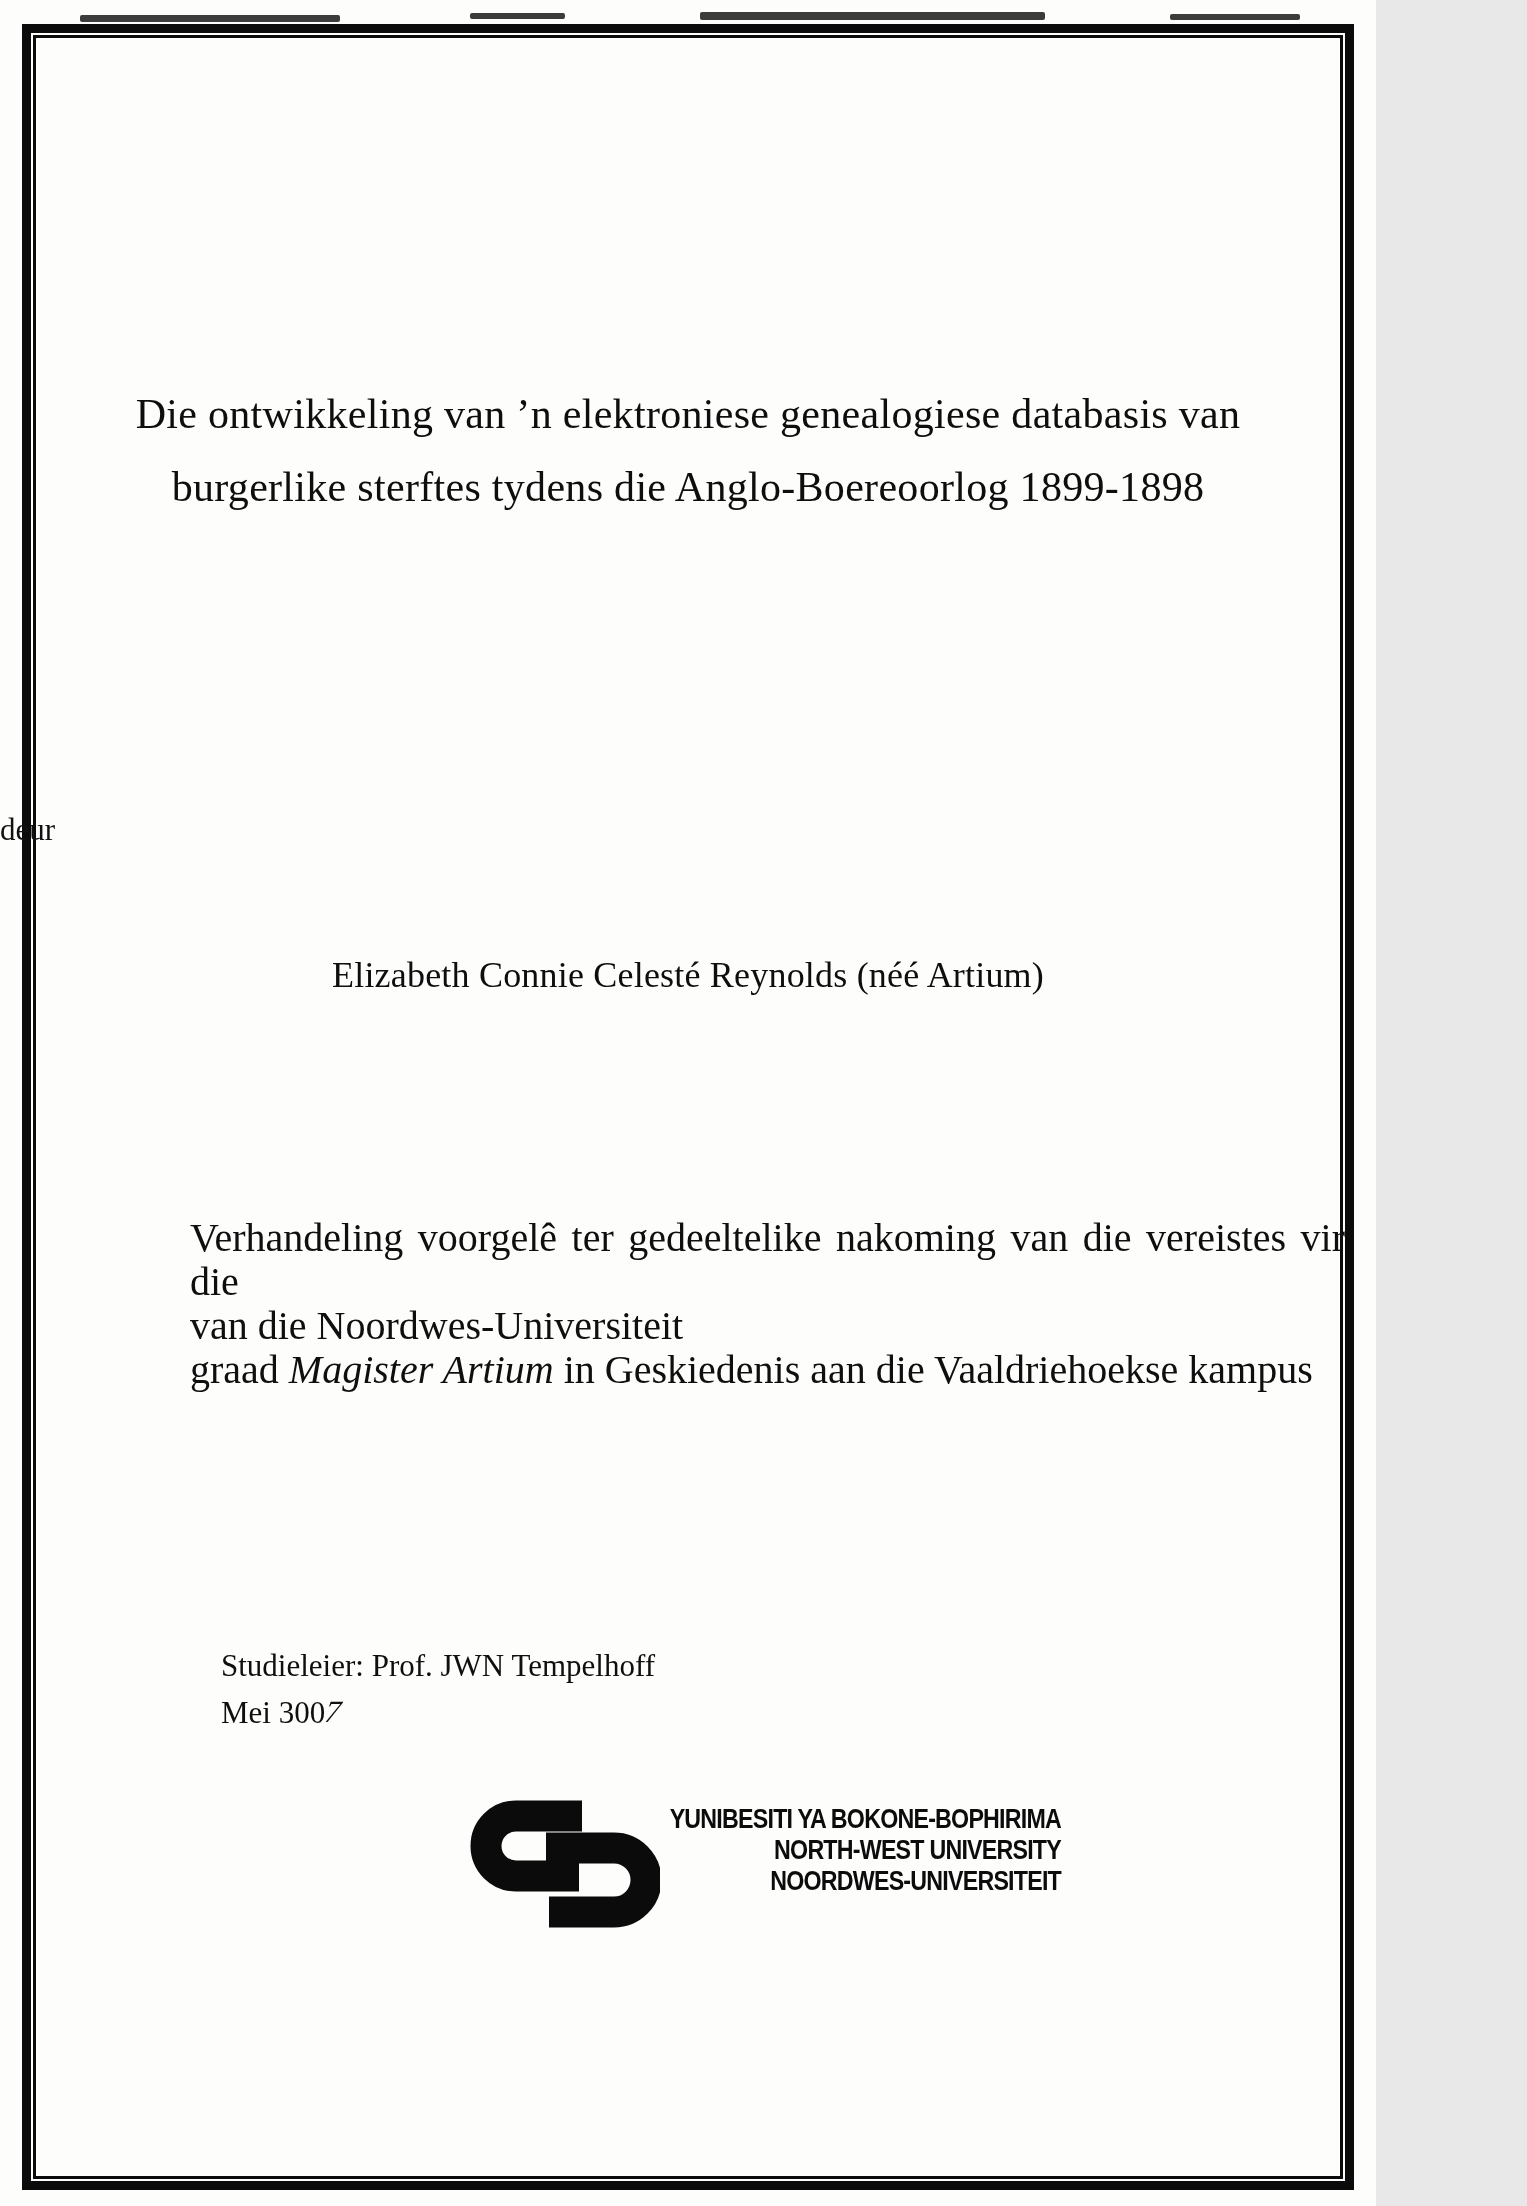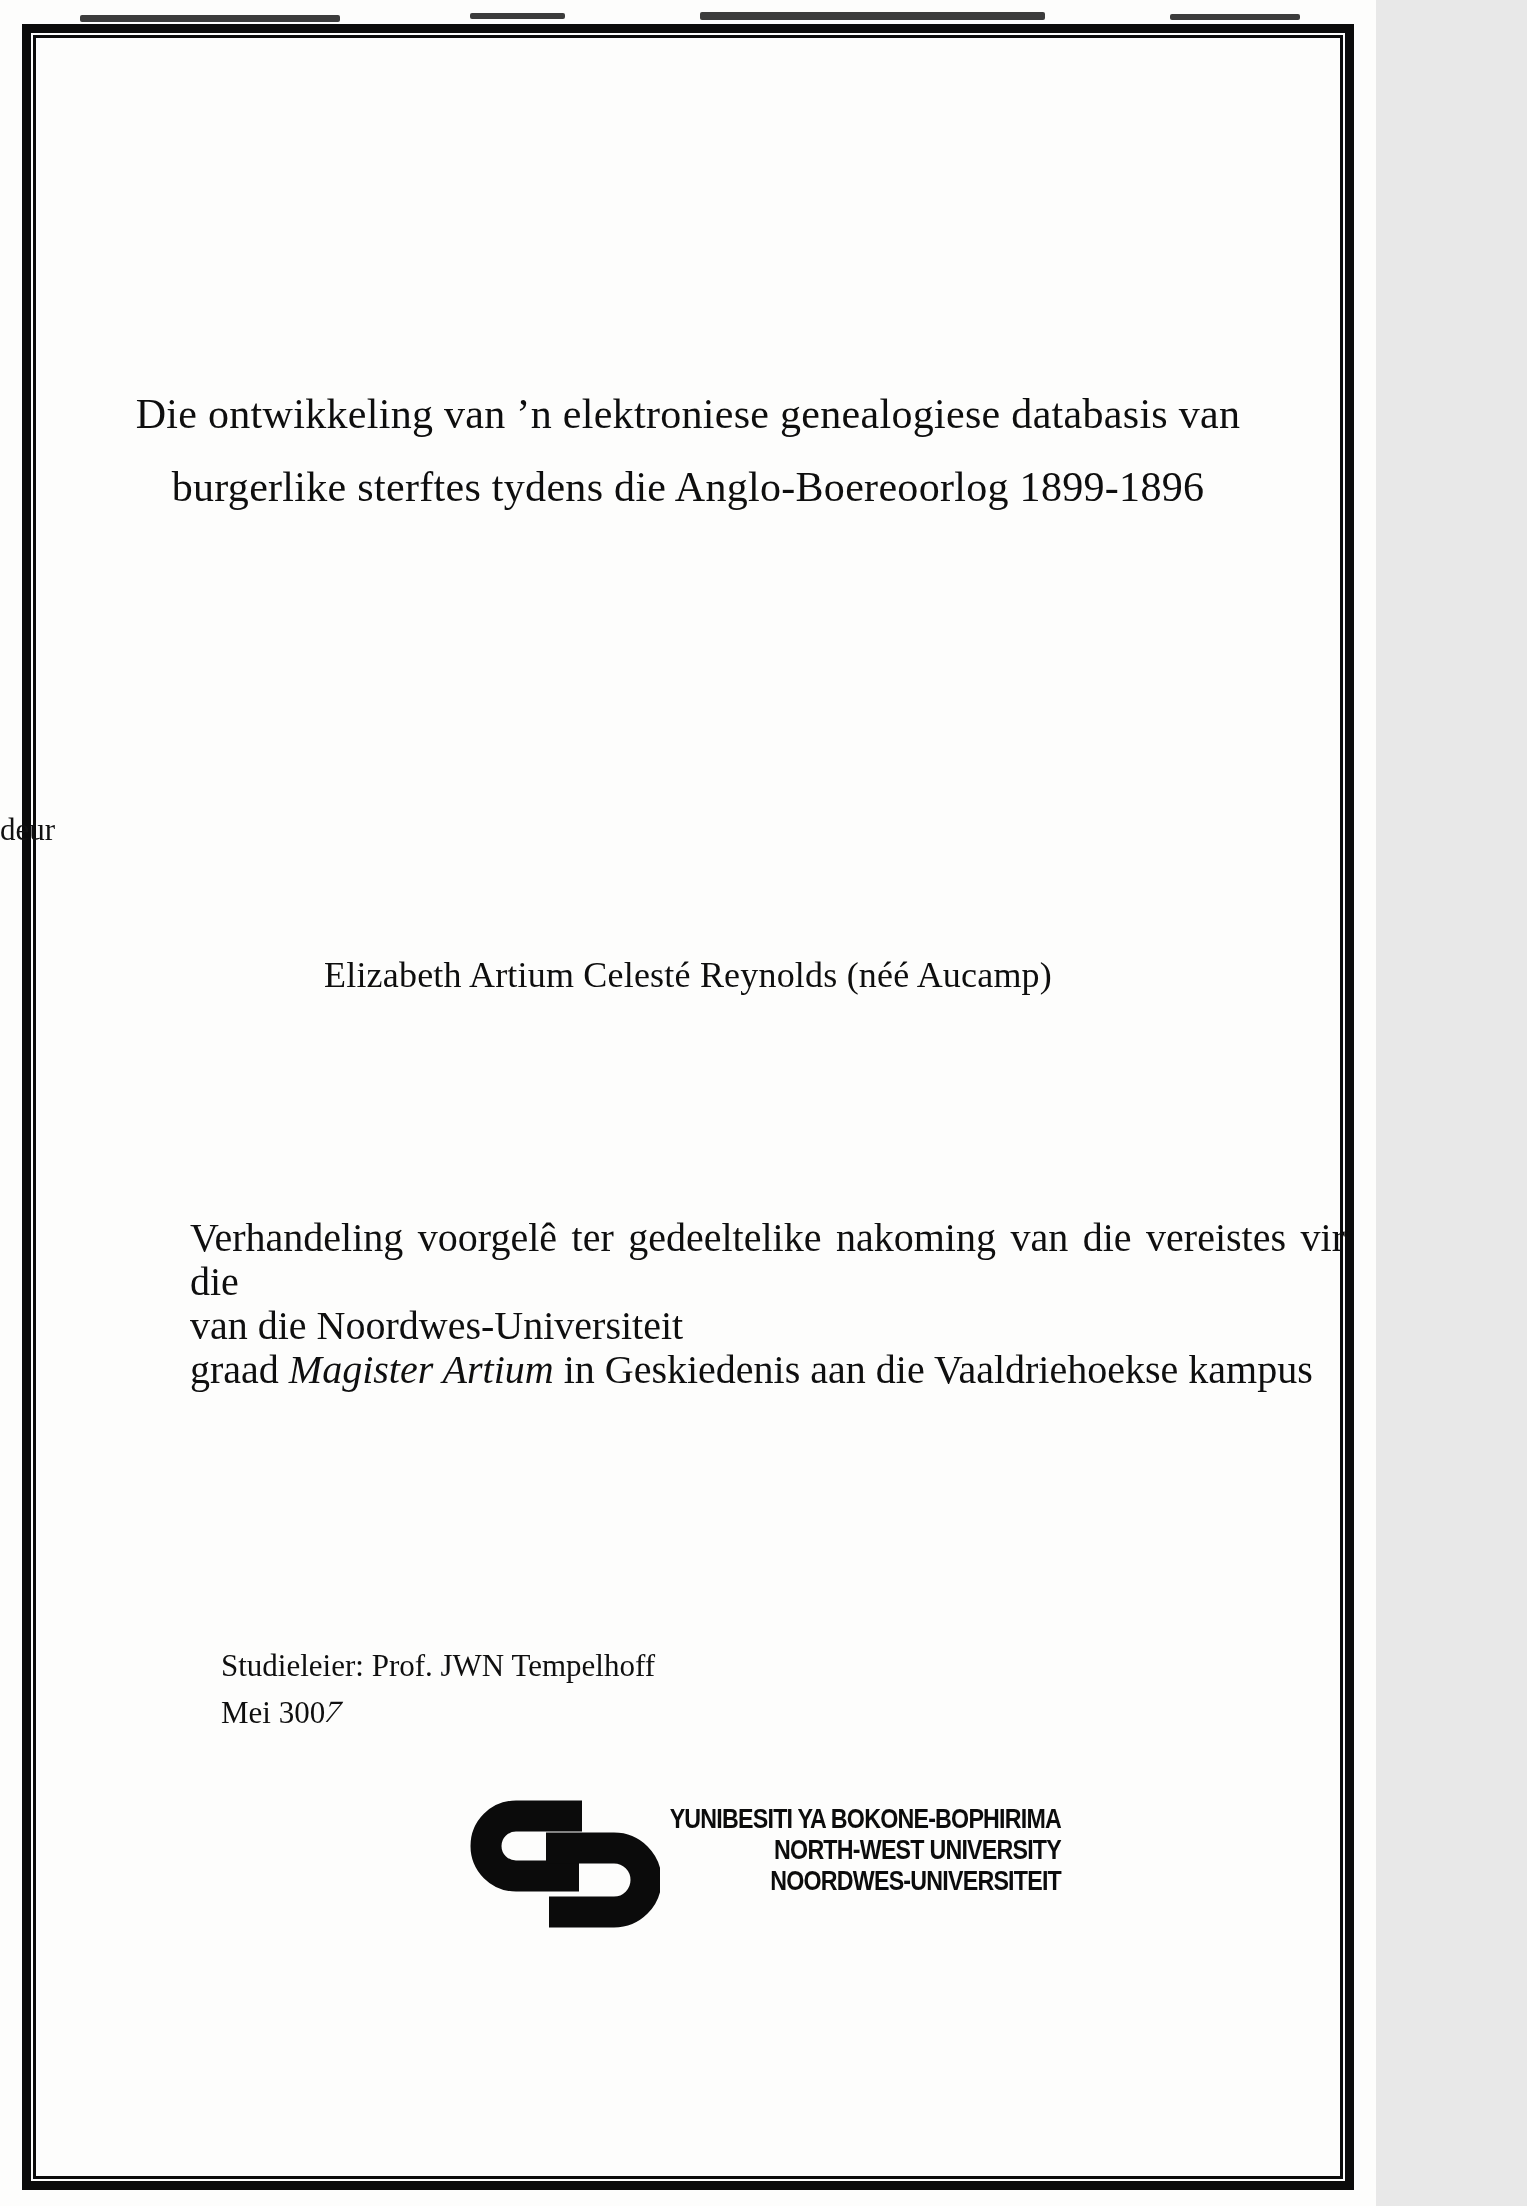--- a/index.html
+++ b/index.html
@@ -113,26 +113,26 @@
   <div class="artifact" style="left:700px; top:12px; width:345px; height:8px;"></div>
   <div class="artifact" style="left:1170px; top:14px; width:130px; height:6px;"></div>
   <div class="artifact" style="left:1415px; top:12px; width:55px; height:7px;"></div>
 
   <div class="frame-outer">
     <div class="frame-inner"></div>
   </div>
 
   <div class="title-block">
     <div>Die ontwikkeling van ’n elektroniese genealogiese databasis van</div>
-    <div>burgerlike sterftes tydens die Anglo-Boereoorlog 1899-1896</div>
+    <div>burgerlike sterftes tydens die Anglo-Boereoorlog 1899-1898</div>
   </div>
 
   <div class="byline">deur</div>
 
-  <div class="author">Elizabeth Artium Celesté Reynolds (néé Aucamp)</div>
+  <div class="author">Elizabeth Connie Celesté Reynolds (néé Artium)</div>
 
   <div class="declaration">
     <div class="decl-line1">Verhandeling voorgelê ter gedeeltelike nakoming van die vereistes vir die</div>
     <div>van die Noordwes-Universiteit</div>
     <div><span>graad </span><span class="decl-italic">Magister Artium</span><span> in Geskiedenis aan die Vaaldriehoekse kampus</span></div>
   </div>
 
   <div class="supervisor-block">
     <div>Studieleier: Prof. JWN Tempelhoff</div>
     <div><span>Mei 300</span><span class="date-seven">7</span></div>

